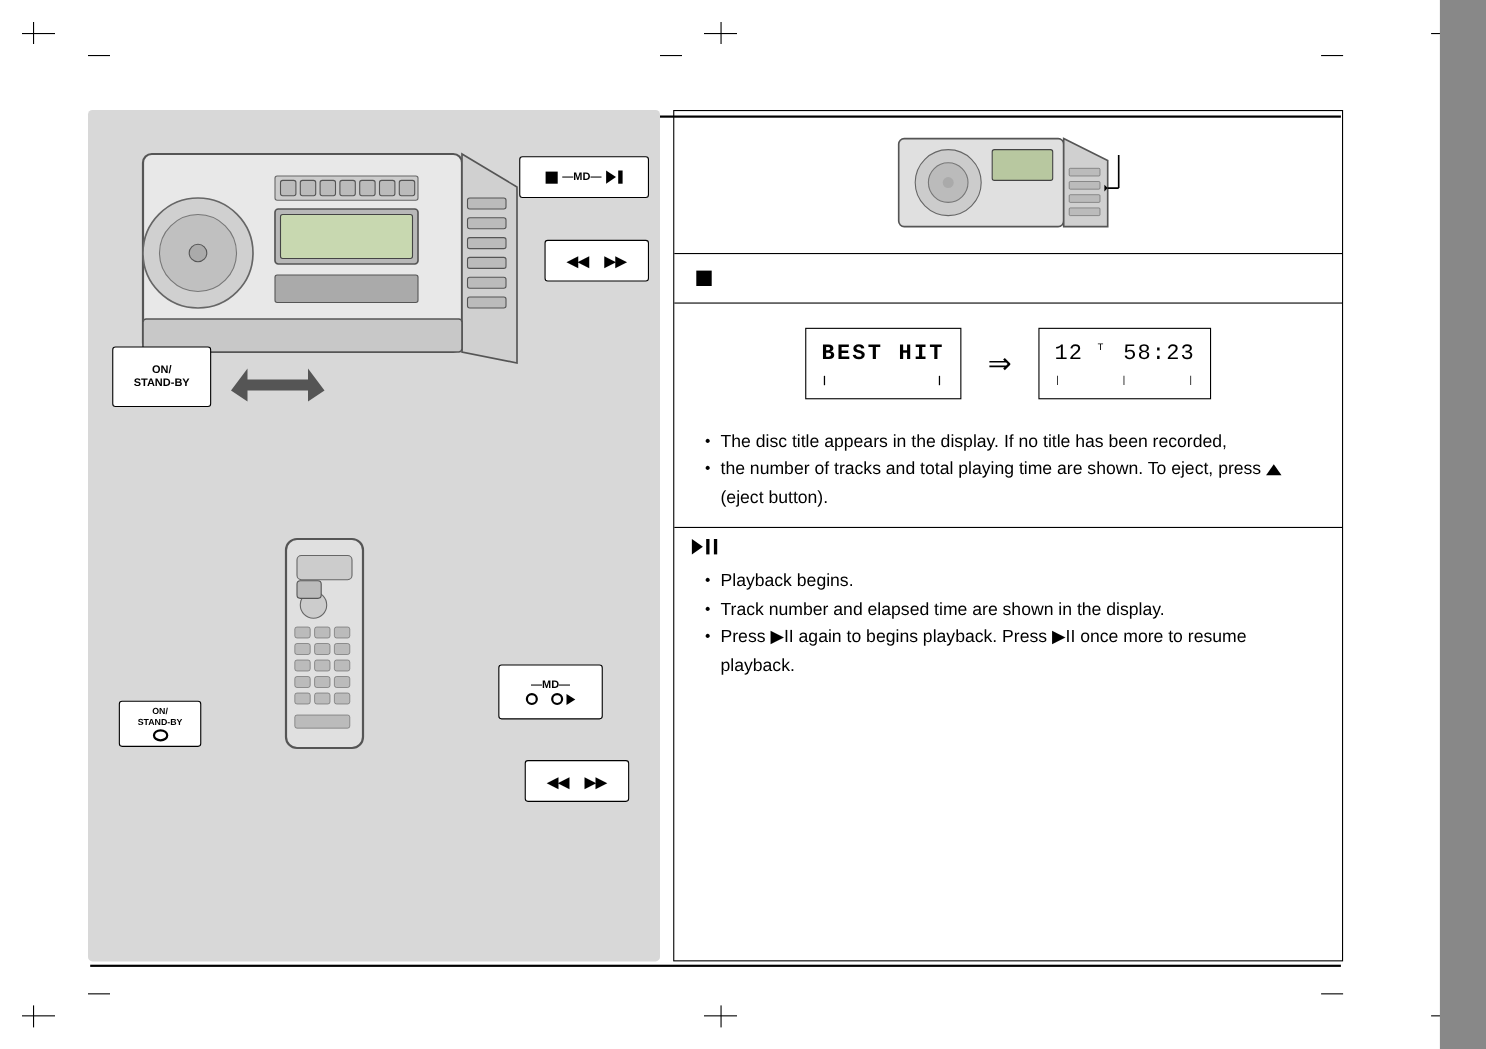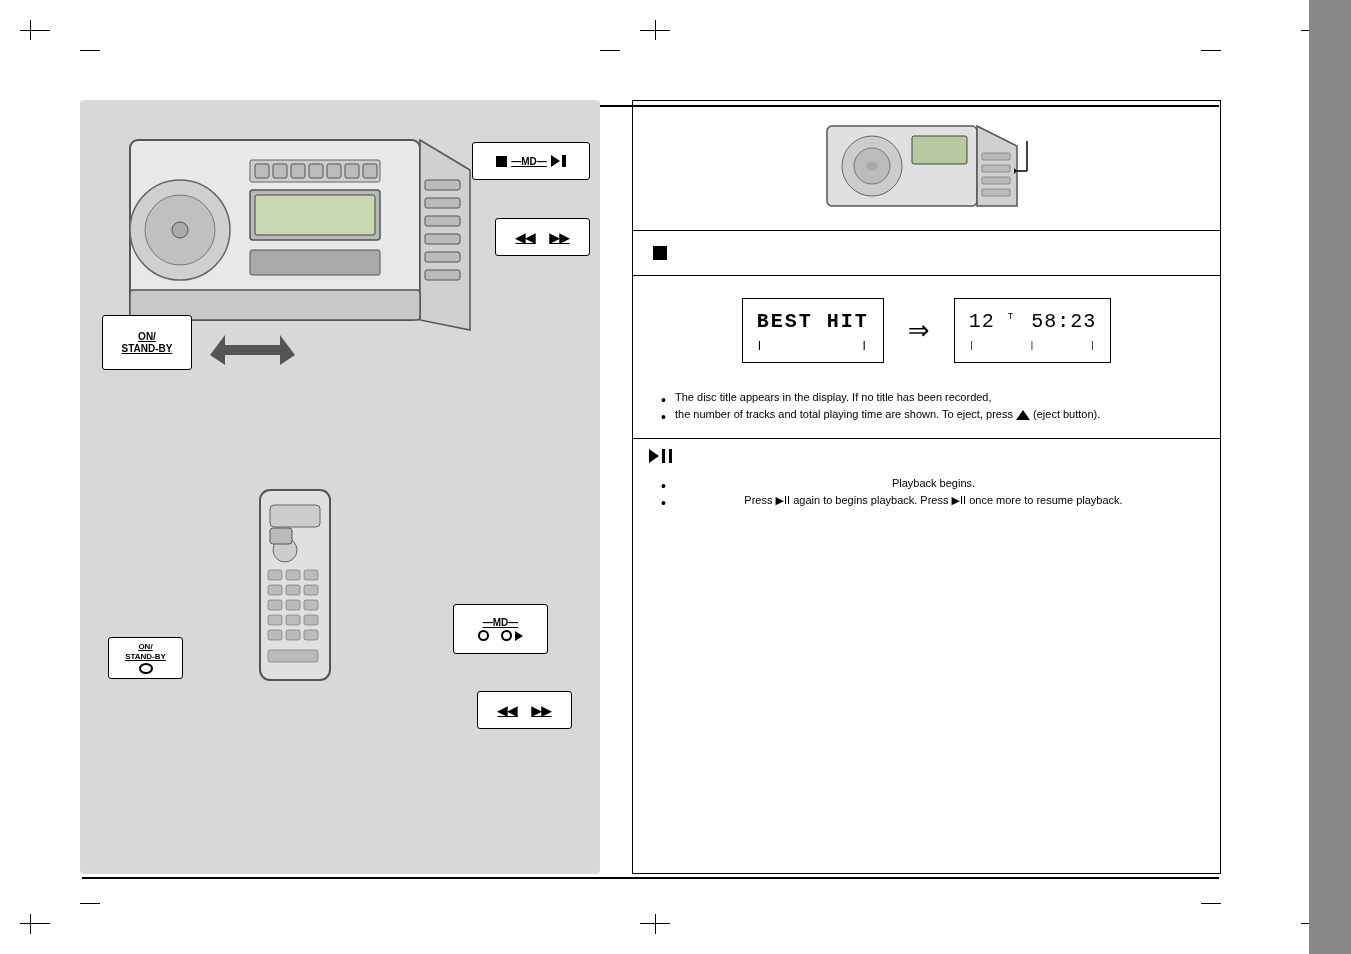--- a/index.html
+++ b/index.html
@@ -55,52 +55,50 @@
       width: 520px;
       background: #d8d8d8;
       position: relative;
       border-radius: 4px;
       flex-shrink: 0;
     }
 
     
     .right-panel {
       flex: 1;
-      margin-left: 32px;
+      margin-left: 12px;
       border: 1.5px solid #000;
       display: flex;
       flex-direction: column;
     }
 
     
     .rp-section {
       border-bottom: 1.5px solid #000;
       padding: 8px 12px;
       font-size: 12px;
       line-height: 1.5;
     }
     .rp-section:last-child {
       border-bottom: none;
       flex: 1;
-      text-align: center;
     }
 
     .button-box {
       position: absolute;
       background: #fff;
       border: 1.5px solid #000;
       border-radius: 3px;
       display: flex;
       align-items: center;
       justify-content: center;
       font-size: 11px;
       font-weight: bold;
       padding: 4px 8px;
       white-space: nowrap;
-      text-decoration: underline;
     }
 
     .btn-on-standby {
       top: 210px;
       left: 20px;
       width: 90px;
       height: 50px;
       flex-direction: column;
     }
 
@@ -120,21 +118,21 @@
       justify-content: center;
       padding: 12px 20px;
       gap: 30px;
     }
 
     .bullet-list {
       list-style: none;
       padding: 4px 12px;
     }
     .bullet-list li {
-      font-size: 11px;
+      font-size: 16px;
       line-height: 1.6;
       padding-left: 14px;
       position: relative;
     }
     .bullet-list li::before {
       content: '•';
       position: absolute;
       left: 0;
       font-size: 14px;
     }
@@ -353,19 +351,22 @@
           <span style="display:inline-block;width:0;height:0;border-top:7px solid transparent;border-bottom:7px solid transparent;border-left:10px solid #000;"></span>
           <span style="display:inline-block;width:3px;height:14px;background:#000;margin:0 1px;"></span>
           <span style="display:inline-block;width:3px;height:14px;background:#000;margin:0 1px;"></span>
         </span>
       </div>
       <ul class="bullet-list">
         <li>
           <span>Playback begins.</span>
         </li>
         <li>
+          <span>Track number and elapsed time are shown in the display.</span>
+        </li>
+        <li>
           <span>Press ▶II again to begins playback. Press ▶II once more to resume playback.</span>
         </li>
       </ul>
     </div>
 
   </div>
 </div>
 
 </body></html>

